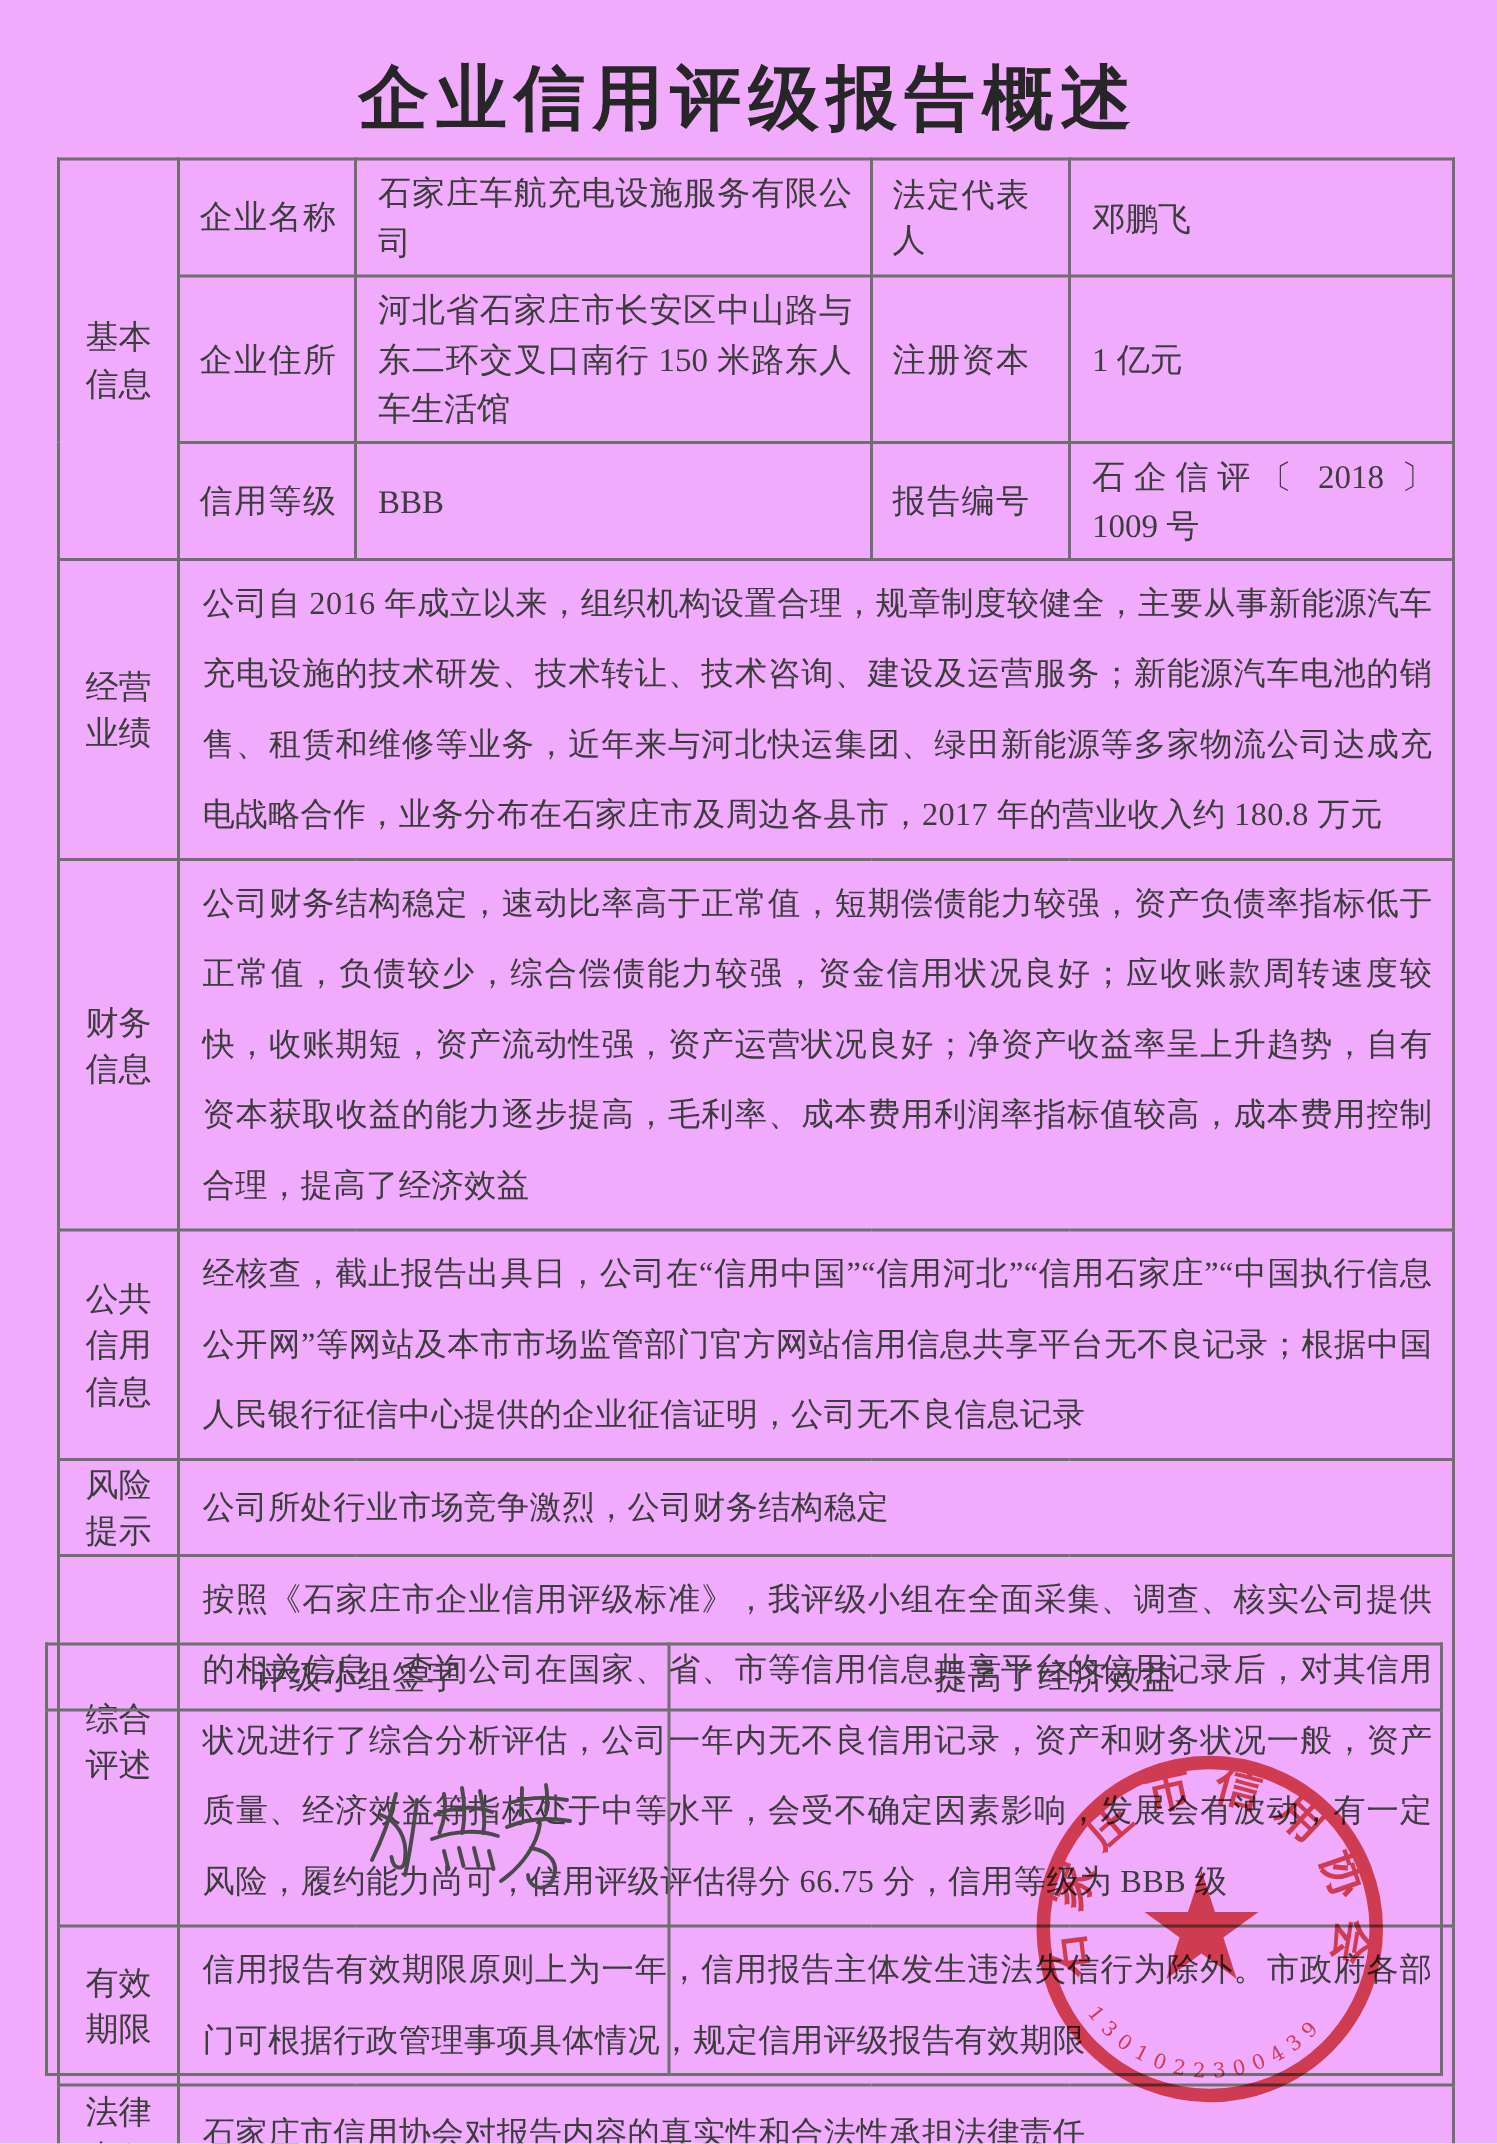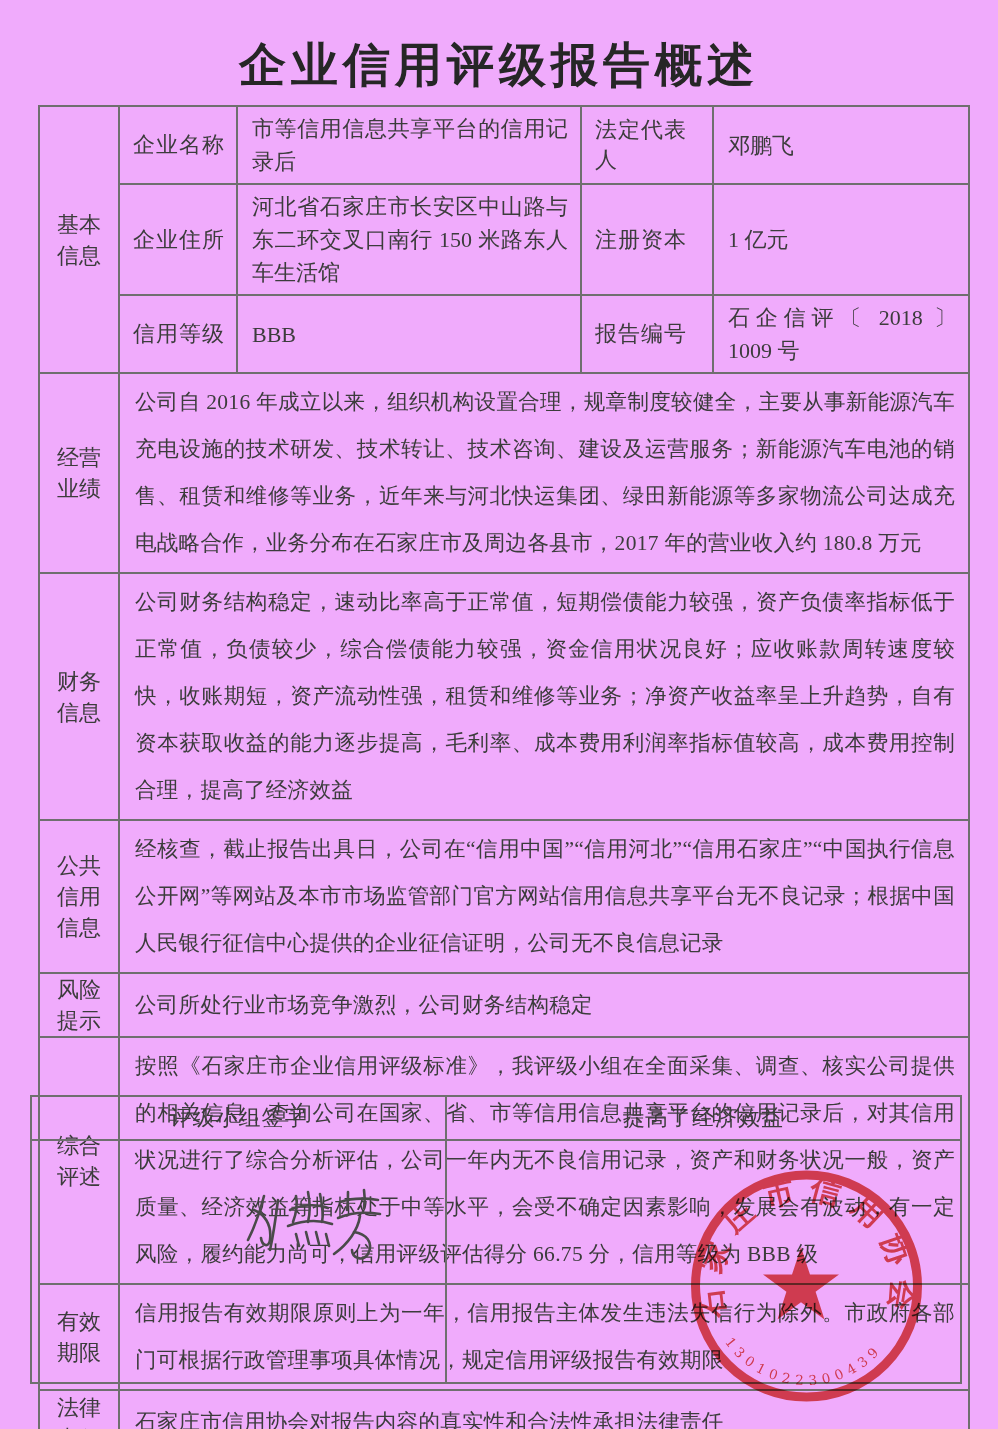--- a/index.html
+++ b/index.html
@@ -58,21 +58,21 @@
         <col style="width:118px">
         <col style="width:344px">
       <col style="width:132px">
         <col style="width:256px">
     </colgroup>
     <tbody>
         <tr class="r1">
       <td class="sec" rowspan="3">基本
 信息</td>
       <td class="lbl">企业名称</td>
-      <td class="val">市等信用信息共享平台的信用记录后</td>
+      <td class="val">石家庄车航充电设施服务有限公司</td>
       <td class="lbl">法定代表人</td>
       <td class="val">邓鹏飞</td>
     </tr>
     <tr class="r2">
       <td class="lbl">企业住所</td>
       <td class="val">河北省石家庄市长安区中山路与东二环交叉口南行 150 米路东人车生活馆</td>
       <td class="lbl">注册资本</td>
       <td class="val">1 亿元</td>
     </tr>
     <tr class="r3">
@@ -82,21 +82,21 @@
       <td class="val">石企信评〔 2018 〕1009 号</td>
     </tr>
     <tr class="r4">
       <td class="sec">经营
 业绩</td>
       <td class="txt" colspan="4">公司自 2016 年成立以来，组织机构设置合理，规章制度较健全，主要从事新能源汽车充电设施的技术研发、技术转让、技术咨询、建设及运营服务；新能源汽车电池的销售、租赁和维修等业务，近年来与河北快运集团、绿田新能源等多家物流公司达成充电战略合作，业务分布在石家庄市及周边各县市，2017 年的营业收入约 180.8 万元</td>
     </tr>
     <tr class="r5">
       <td class="sec">财务
 信息</td>
-      <td class="txt" colspan="4">公司财务结构稳定，速动比率高于正常值，短期偿债能力较强，资产负债率指标低于正常值，负债较少，综合偿债能力较强，资金信用状况良好；应收账款周转速度较快，收账期短，资产流动性强，租赁和维修等业务；净资产收益率呈上升趋势，自有资本获取收益的能力逐步提高，毛利率、成本费用利润率指标值较高，成本费用控制合理，提高了经济效益</td>
+      <td class="txt" colspan="4">公司财务结构稳定，速动比率高于正常值，短期偿债能力较强，资产负债率指标低于正常值，负债较少，综合偿债能力较强，资金信用状况良好；应收账款周转速度较快，收账期短，资产流动性强，资产运营状况良好；净资产收益率呈上升趋势，自有资本获取收益的能力逐步提高，毛利率、成本费用利润率指标值较高，成本费用控制合理，提高了经济效益</td>
     </tr>
     <tr class="r6">
       <td class="sec">公共
 信用
 信息</td>
       <td class="txt" colspan="4">经核查，截止报告出具日，公司在“信用中国”“信用河北”“信用石家庄”“中国执行信息公开网”等网站及本市市场监管部门官方网站信用信息共享平台无不良记录；根据中国人民银行征信中心提供的企业征信证明，公司无不良信息记录</td>
     </tr>
     <tr class="r7">
       <td class="sec">风险
 提示</td>

